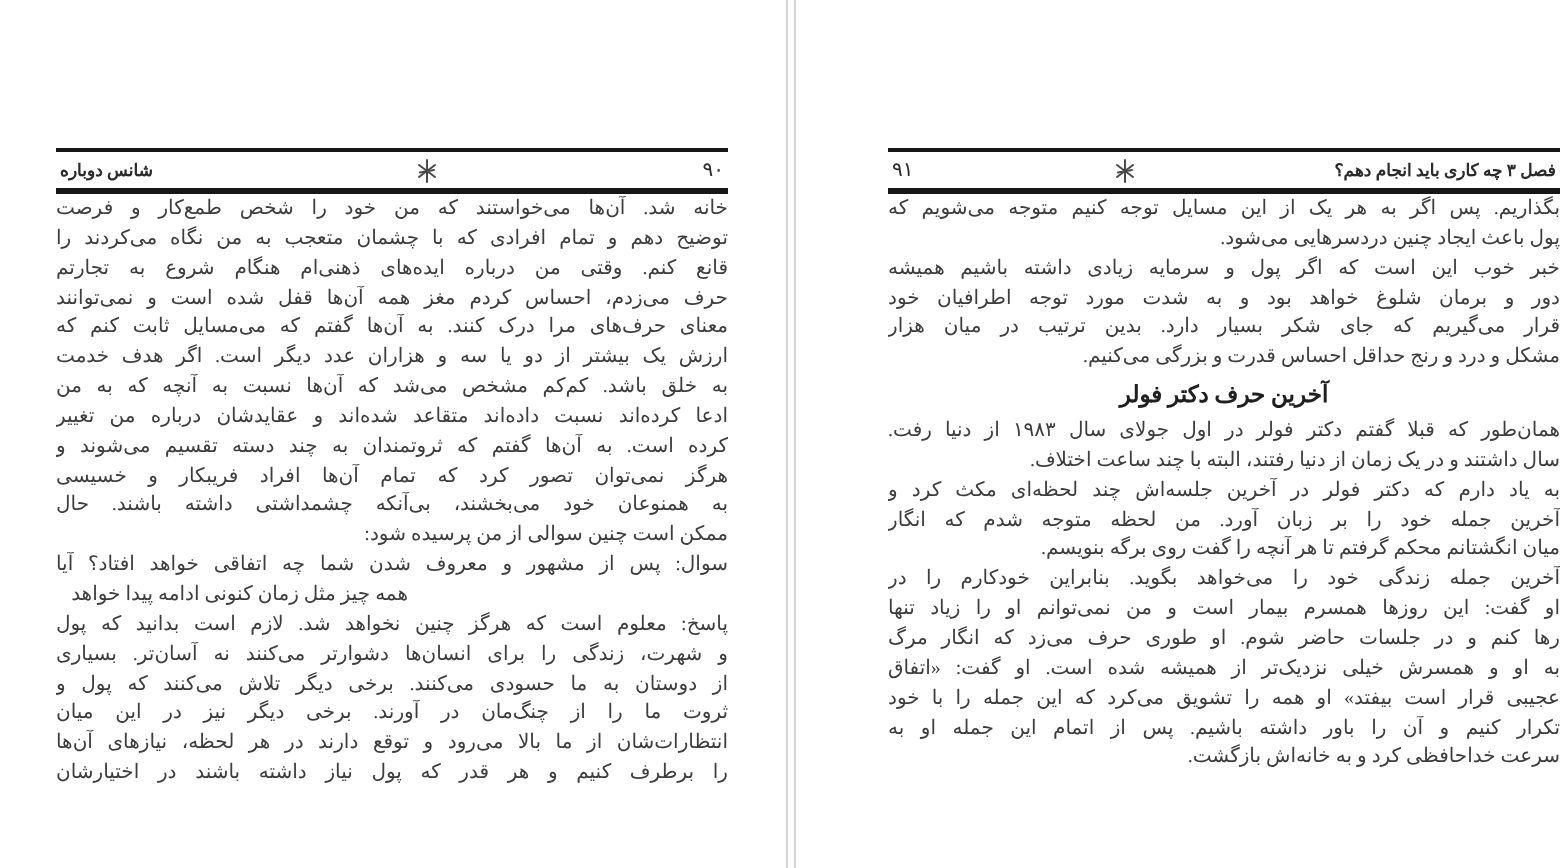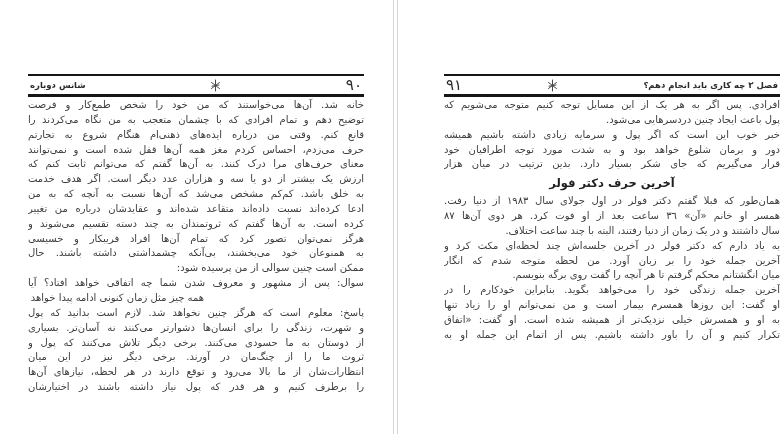--- a/index.html
+++ b/index.html
@@ -1,28 +1,28 @@
 <!DOCTYPE html>
 <html><head>
 <meta charset="utf-8">
 <style>
   html,body{margin:0;padding:0;width:784px;height:434px;background:#ffffff;overflow:hidden;}
   body{font-family:"DejaVu Sans",sans-serif;color:#3d3d3d;}
-  .spread{position:relative;width:709px;height:434px;background:#ffffff;}
+  .spread{position:relative;width:709px;height:434px;background:#ffffff;font-family:Liberation Serif, serif;}
   .page{position:absolute;top:0;width:392px;height:434px;background:#ffffff;}
   .page.left{left:0;}
   .page.right{left:416px;}
   .seam{position:absolute;left:393px;top:0;bottom:0;width:3px;
         border-left:1.5px solid #d6d6d6;border-right:1.5px solid #d6d6d6;background:#ffffff;}
   .page-header{position:absolute;top:74px;left:28px;right:28px;}
   .rule-top{border-top:2px solid #161616;}
   .rule-bottom{border-top:3px solid #161616;}
   .header-row{height:18px;display:flex;align-items:center;justify-content:space-between;padding:0 2px;}
   .header-title{font-size:8.5px;font-weight:bold;color:#2b2b2b;direction:rtl;white-space:nowrap;}
-  .page-number{font-size:15px;color:#2b2b2b;direction:rtl;}
+  .page-number{font-size:10px;color:#2b2b2b;direction:rtl;}
   .ornament{display:inline-flex;align-items:center;justify-content:center;width:14px;height:16px;}
   .page-body{position:absolute;top:98px;left:28px;right:28px;}
   .line{height:14.85px;line-height:14.85px;font-size:10px;direction:rtl;overflow:hidden;
         text-align:justify;text-align-last:justify;color:#3d3d3d;}
   .line.end{text-align-last:right;}
   .line.indent-end{text-align:right;text-align-last:right;padding-right:160px;}
   .line.heading{font-weight:bold;font-size:11.5px;height:18px;line-height:18px;margin:2px 0;
         text-align:right;text-align-last:center;color:#1f1f1f;}
 </style>
 </head>
@@ -48,21 +48,21 @@
         </span>
         <span class="page-number">٩٠</span>
       </div>
       <div class="rule-bottom"></div>
     </div>
     <div class="page-body">
         <div class="line justify">خانه شد. آن‌ها می‌خواستند که من خود را شخص طمع‌کار و فرصت</div>
         <div class="line justify">توضیح دهم و تمام افرادی که با چشمان متعجب به من نگاه می‌کردند را</div>
         <div class="line justify">قانع کنم. وقتی من درباره ایده‌های ذهنی‌ام هنگام شروع به تجارتم</div>
         <div class="line justify">حرف می‌زدم، احساس کردم مغز همه آن‌ها قفل شده است و نمی‌توانند</div>
-        <div class="line justify">معنای حرف‌های مرا درک کنند. به آن‌ها گفتم که می‌توانم ثابت کنم که</div>
+        <div class="line justify">معنای حرف‌های مرا درک کنند. به آن‌ها گفتم که می‌مسایل ثابت کنم که</div>
         <div class="line justify">ارزش یک بیشتر از دو یا سه و هزاران عدد دیگر است. اگر هدف خدمت</div>
         <div class="line justify">به خلق باشد. کم‌کم مشخص می‌شد که آن‌ها نسبت به آنچه که به من</div>
         <div class="line justify">ادعا کرده‌اند نسبت داده‌اند متقاعد شده‌اند و عقایدشان درباره من تغییر</div>
         <div class="line justify">کرده است. به آن‌ها گفتم که ثروتمندان به چند دسته تقسیم می‌شوند و</div>
         <div class="line justify">هرگز نمی‌توان تصور کرد که تمام آن‌ها افراد فریبکار و خسیسی</div>
         <div class="line justify">به همنوعان خود می‌بخشند، بی‌آنکه چشمداشتی داشته باشند. حال</div>
         <div class="line end">ممکن است چنین سوالی از من پرسیده شود:</div>
         <div class="line justify">سوال: پس از مشهور و معروف شدن شما چه اتفاقی خواهد افتاد؟ آیا</div>
         <div class="line indent-end">همه چیز مثل زمان کنونی ادامه پیدا خواهد کرد؟</div>
         <div class="line justify">پاسخ: معلوم است که هرگز چنین نخواهد شد. لازم است بدانید که پول</div>
@@ -90,32 +90,35 @@
               <path d="M3 8.2 L10 7"></path>
               <circle cx="6.5" cy="7.5" r="0.8" fill="#4a4a4a" stroke="none"></circle>
             </g>
           </svg>
         </span>
         <span class="header-title">فصل ٣ چه کاری باید انجام دهم؟</span>
       </div>
       <div class="rule-bottom"></div>
     </div>
     <div class="page-body">
-        <div class="line justify">افرادی. پس اگر به هر یک از این مسایل توجه کنیم متوجه می‌شویم که</div>
+        <div class="line justify">بگذاریم. پس اگر به هر یک از این مسایل توجه کنیم متوجه می‌شویم که</div>
         <div class="line end">پول باعث ایجاد چنین دردسرهایی می‌شود.</div>
         <div class="line justify">خبر خوب این است که اگر پول و سرمایه زیادی داشته باشیم همیشه</div>
         <div class="line justify">دور و برمان شلوغ خواهد بود و به شدت مورد توجه اطرافیان خود</div>
         <div class="line justify">قرار می‌گیریم که جای شکر بسیار دارد. بدین ترتیب در میان هزار</div>
+        <div class="line end">مشکل و درد و رنج حداقل احساس قدرت و بزرگی می‌کنیم.</div>
         <div class="line heading">آخرین حرف دکتر فولر</div>
         <div class="line justify">همان‌طور که قبلا گفتم دکتر فولر در اول جولای سال ١٩٨٣ از دنیا رفت.</div>
-        <div class="line justify">همسر او خانم «آن» ٣٦ ساعت بعد از او فوت کرد. هر دوی آن‌ها ٨٧</div>
         <div class="line end">سال داشتند و در یک زمان از دنیا رفتند، البته با چند ساعت اختلاف.</div>
         <div class="line justify">به یاد دارم که دکتر فولر در آخرین جلسه‌اش چند لحظه‌ای مکث کرد و</div>
         <div class="line justify">آخرین جمله خود را بر زبان آورد. من لحظه متوجه شدم که انگار</div>
         <div class="line end">میان انگشتانم محکم گرفتم تا هر آنچه را گفت روی برگه بنویسم.</div>
         <div class="line justify">آخرین جمله زندگی خود را می‌خواهد بگوید. بنابراین خودکارم را در</div>
         <div class="line justify">او گفت: این روزها همسرم بیمار است و من نمی‌توانم او را زیاد تنها</div>
+        <div class="line justify">رها کنم و در جلسات حاضر شوم. او طوری حرف می‌زد که انگار مرگ</div>
         <div class="line justify">به او و همسرش خیلی نزدیک‌تر از همیشه شده است. او گفت: «اتفاق</div>
+        <div class="line justify">عجیبی قرار است بیفتد» او همه را تشویق می‌کرد که این جمله را با خود</div>
         <div class="line justify">تکرار کنیم و آن را باور داشته باشیم. پس از اتمام این جمله او به</div>
+        <div class="line end">سرعت خداحافظی کرد و به خانه‌اش بازگشت.</div>
       </div>
   </div>
 
 </div>
 
 </body></html>

